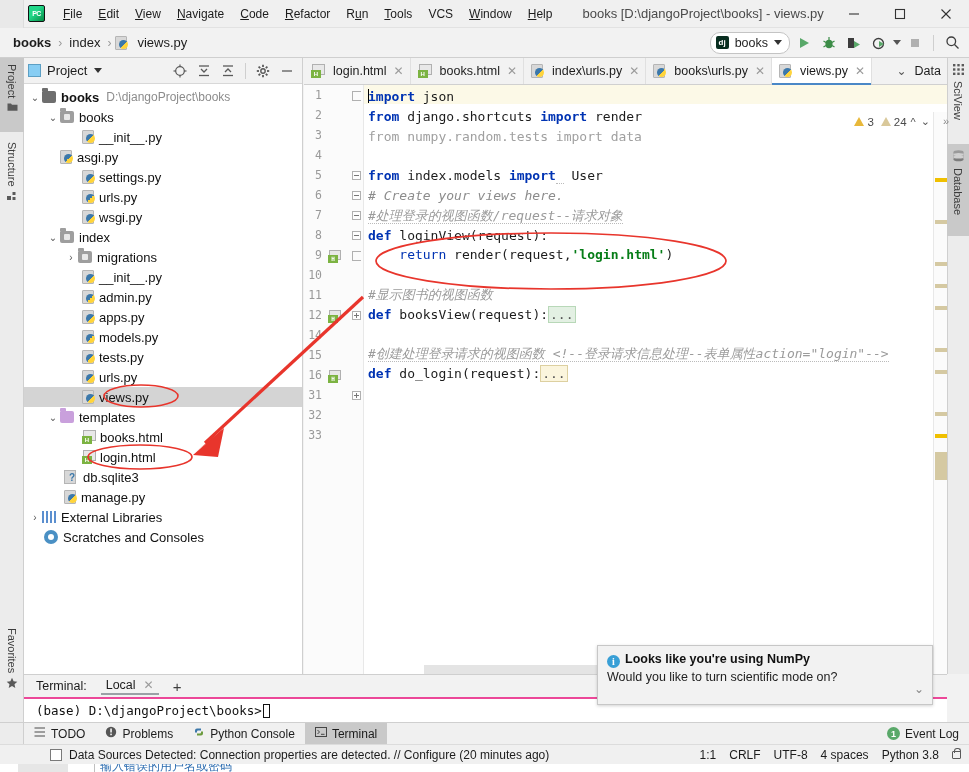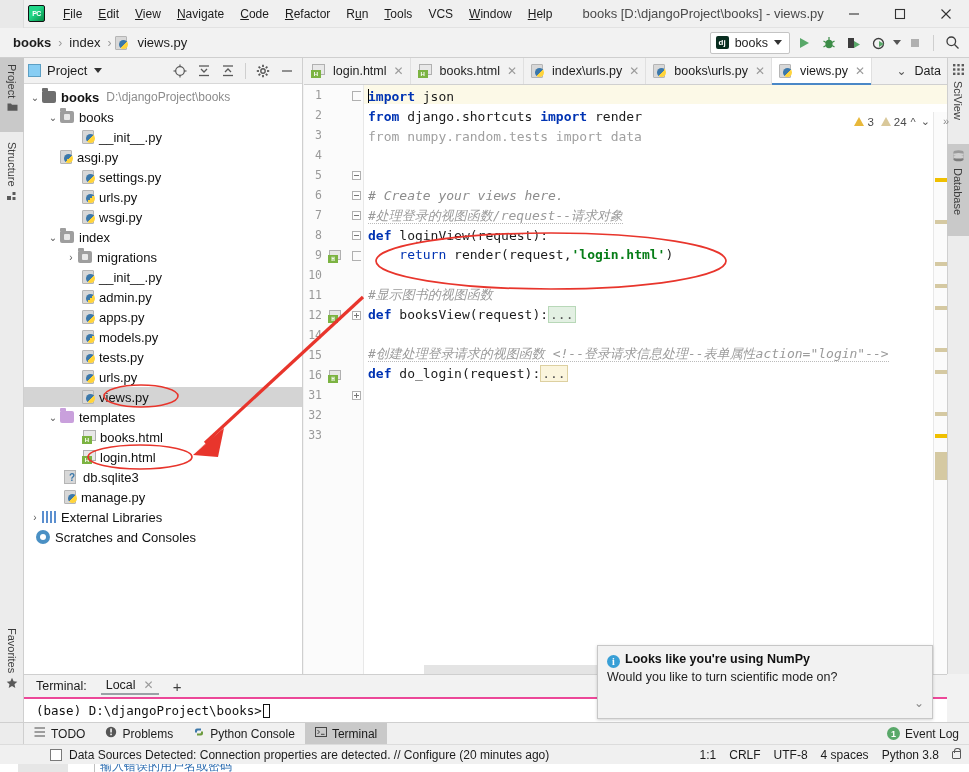--- a/index.html
+++ b/index.html
@@ -86,21 +86,21 @@
     content:'H'; position:absolute; left:0px; top:6px; width:10px; height:8px;
     background:#7cb342; color:#fff; font-size:6px; font-weight:bold;
     text-align:center; line-height:8px; font-family:"Liberation Sans",sans-serif;
   }
 
   .run-config {
     margin-left:auto; display:flex; align-items:center; gap:3px; margin-right: 6px;
   }
   .cfg-box {
     display:flex; align-items:center; gap:6px;
-    background:#fff; border:1px solid #c4c4c4; border-radius:2px;
+    background:#fff; border:1px solid #c4c4c4; border-radius:10px;
     padding: 2px 7px 2px 5px; height: 22px; font-size:12.5px;
   }
   .dj-ico {
     width:13px;height:13px;background:#092e20;color:#fff;font-size:8px;
     display:flex;align-items:center;justify-content:center;border-radius:2px;font-weight:bold;
   }
   .caret-dn { width:0;height:0;border-left:4px solid transparent;border-right:4px solid transparent;border-top:5px solid #333; }
   .tb-ico { width:22px;height:22px;display:flex;align-items:center;justify-content:center; }
   .sep-v { width:1px;height:16px;background:#cfcfcf;margin:0 4px; }
 
@@ -263,21 +263,21 @@
 
   .hscroll {
     position:absolute; left:60px; bottom:0px; width:520px; height:9px; background:#e4e4e4;
   }
 
   
   .anno { position:absolute; left:0; top:0; width:969px; height:772px; pointer-events:none; z-index: 40;}
 
   
   .balloon {
-    position:absolute; left:597px; top:645px; width:336px; height:74px;
+    position:absolute; left:597px; top:645px; width:336px; height:60px;
     background:#f2f2f2; border:1px solid #c7c7c7; z-index: 60;
     box-shadow: 0 1px 3px rgba(0,0,0,0.18);
     padding: 6px 9px;
   }
   .balloon-title { font-size:12.5px; font-weight:bold; color:#111; }
   .balloon-body { font-size:12.5px; color:#222; margin-top:2px; }
   .balloon-links { margin-top:2px; display:flex; gap:11px; align-items:center; }
   .blink { color:#2470b3; font-size:12.5px; cursor:pointer; }
   .info-ico {
     display:inline-block; width:13px;height:13px;border-radius:50%;background:#389fd6;
@@ -656,21 +656,21 @@
       </div>
       <div class="trow" style="padding-left:40px">
         <span class="pyicon"></span>
         <span class="tlabel">manage.py</span>
       </div>
       <div class="trow" style="padding-left:4px">
         <span class="twist">›</span>
         <span class="libicon"></span>
         <span class="tlabel">External Libraries</span>
       </div>
-      <div class="trow" style="padding-left:12px">
+      <div class="trow" style="padding-left:20px">
         <span class="scrico"></span>
         <span class="tlabel">Scratches and Consoles</span>
       </div>
     </div>
   </div>
 
   <div class="editor-area">
     <div class="tabbar">
       <div class="etab">
         <span class="htmlicon"></span>
@@ -740,20 +740,21 @@
         <div class="fold plus" style="top:306px"></div>
       </div>
 
       <div class="code">
         <div class="hl-line1"></div>
 
         <div class="cline" style="top:2px"><span class="caret"></span><span class="kw">import</span> <span class="id">json</span></div>
         <div class="cline" style="top:21.8px"><span class="kw">from</span> <span class="id">django.shortcuts</span> <span class="kw">import</span> <span class="id">render</span></div>
         <div class="cline" style="top:41.6px"><span class="grey">from numpy.random.tests import data</span></div>
         <div class="cline" style="top:61.4px"></div>
+        <div class="cline" style="top:81.2px"><span class="kw">from</span> <span class="id">index.models</span> <span class="kw">import</span><span class="wavy">&nbsp;</span> <span class="id">User</span></div>
         <div class="cline" style="top:101px"><span class="cmt"># Create your views here.</span></div>
         <div class="cline" style="top:120.8px"><span class="cmt-cn wavy">#处理登录的视图函数/request--请求对象</span></div>
         <div class="cline" style="top:140.6px"><span class="kw">def</span> <span class="fn">loginView</span>(<span class="id">request</span>):</div>
         <div class="cline" style="top:160.4px">&nbsp;&nbsp;&nbsp;&nbsp;<span class="kw2">return</span> <span class="id">render</span>(<span class="id">request</span>,<span class="str">'login.html'</span>)</div>
         <div class="cline" style="top:180.2px"></div>
         <div class="cline" style="top:200px"><span class="cmt-cn">#显示图书的视图函数</span></div>
         <div class="cline" style="top:219.8px"><span class="kw">def</span> <span class="fn">booksView</span>(<span class="id">request</span>):<span class="ellip">...</span></div>
         <div class="cline" style="top:239.6px"></div>
         <div class="cline" style="top:259.4px"><span class="cmt-cn wavy">#创建处理登录请求的视图函数 &lt;!--登录请求信息处理--表单属性action="login"--&gt;</span></div>
         <div class="cline" style="top:279.2px"><span class="kw">def</span> <span class="fn">do_login</span>(<span class="id">request</span>):<span class="ellip y">...</span></div>

